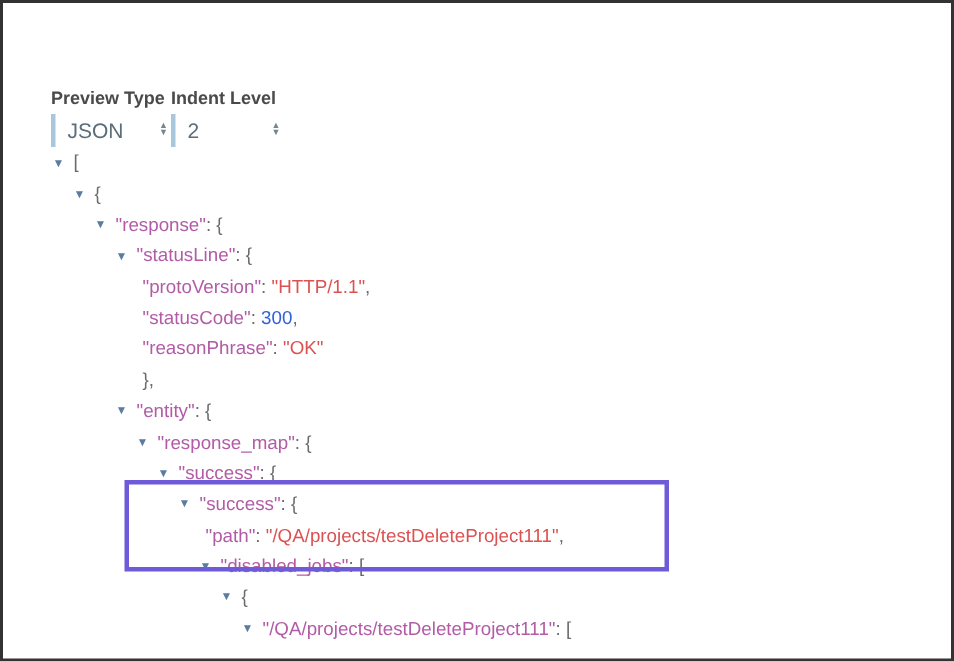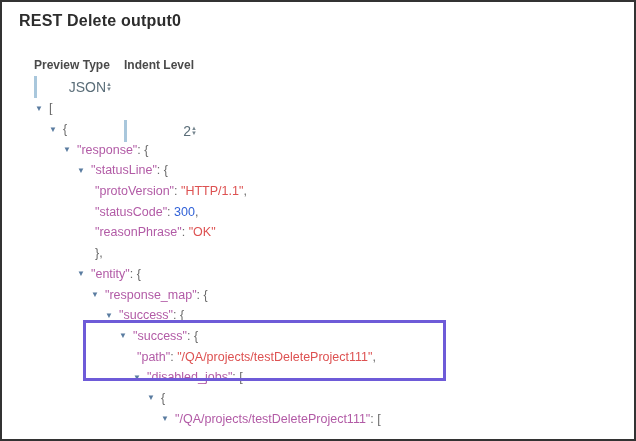--- a/index.html
+++ b/index.html
@@ -29,32 +29,32 @@
   .page-title{
     position:absolute;left:17px;top:10px;
     font-size:16px;font-weight:bold;color:var(--title);
     letter-spacing:.2px;
   }
   .controls{
     position:absolute;left:32px;top:56px;
     display:flex;align-items:flex-start;
   }
   .control{display:flex;flex-direction:column;}
-  .control.c1{width:80px;margin-right:10px;}
-  .control.c2{width:75px;margin-right:21px;gap:44px;}
+  .control.c1{width:80px;margin-right:0;}
+  .control.c2{width:75px;margin-right:21px;}
   .control.c3{width:80px;}
   .control-label{
     font-size:12px;font-weight:bold;color:var(--label-text);
     margin-bottom:4px;white-space:nowrap;
   }
   .select-box{
     height:22px;
     border-left:3px solid var(--select-bar);
-    padding-left:21px;padding-right:2px;
-    display:flex;align-items:center;justify-content:flex-end;
+    padding-left:8px;padding-right:2px;
+    display:flex;align-items:center;justify-content:space-between;
     cursor:pointer;
   }
   .select-value{font-size:14px;color:var(--select-text);}
   .spinner{display:flex;flex-direction:column;align-items:center;line-height:5px;}
   .spinner span{font-size:6px;color:var(--spinner);height:5px;cursor:pointer;}
   .tree{
     position:absolute;left:0;top:96px;right:0;
     font-size:12.5px;
   }
   .row{height:20.7px;display:flex;align-items:center;white-space:pre;}
@@ -71,21 +71,20 @@
     position:absolute;left:81px;top:318px;width:357px;height:55px;
     border:3px solid var(--accent-box);
     pointer-events:none;
   }
 </style>
 </head>
 <body>
 
 <div class="frame">
 
-  <div class="page-title">REST Delete output0</div>
 
   <div class="controls">
     <div class="control c1">
       <div class="control-label">Preview Type</div>
       <div class="select-box">
         <span class="select-value">JSON</span>
         <span class="spinner">
           <span>▲</span>
           <span>▼</span>
         </span>

